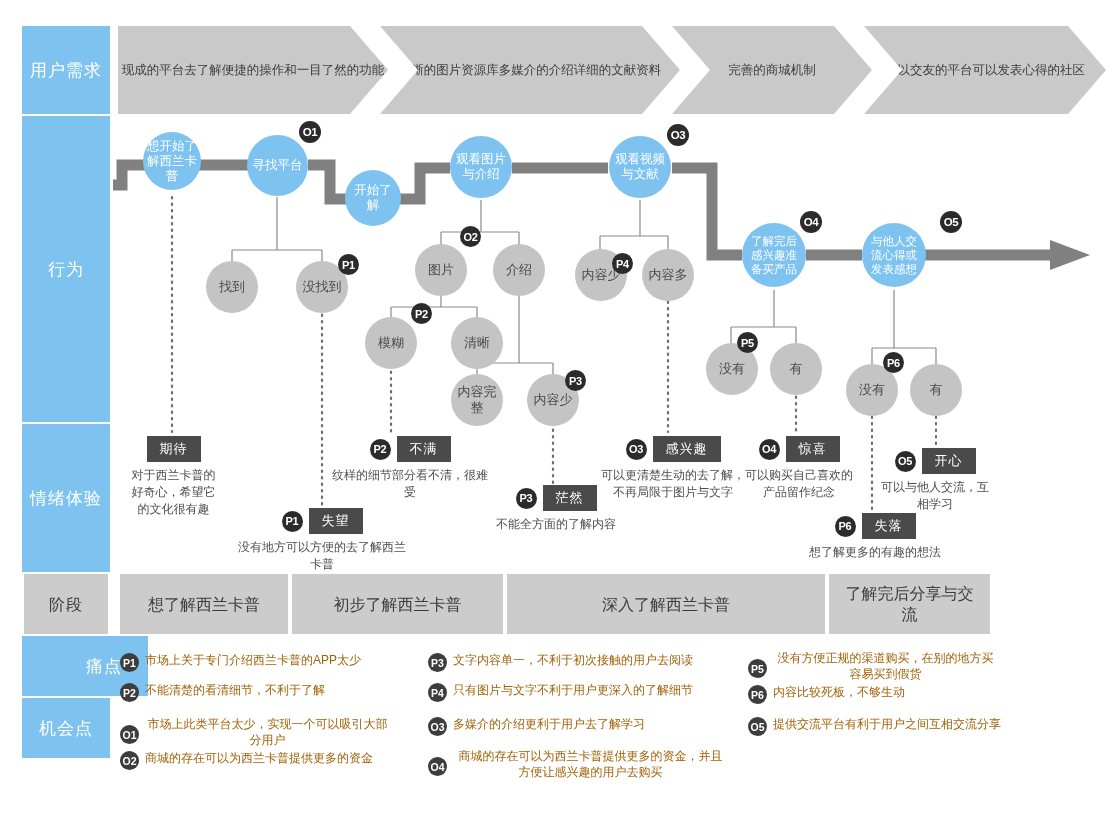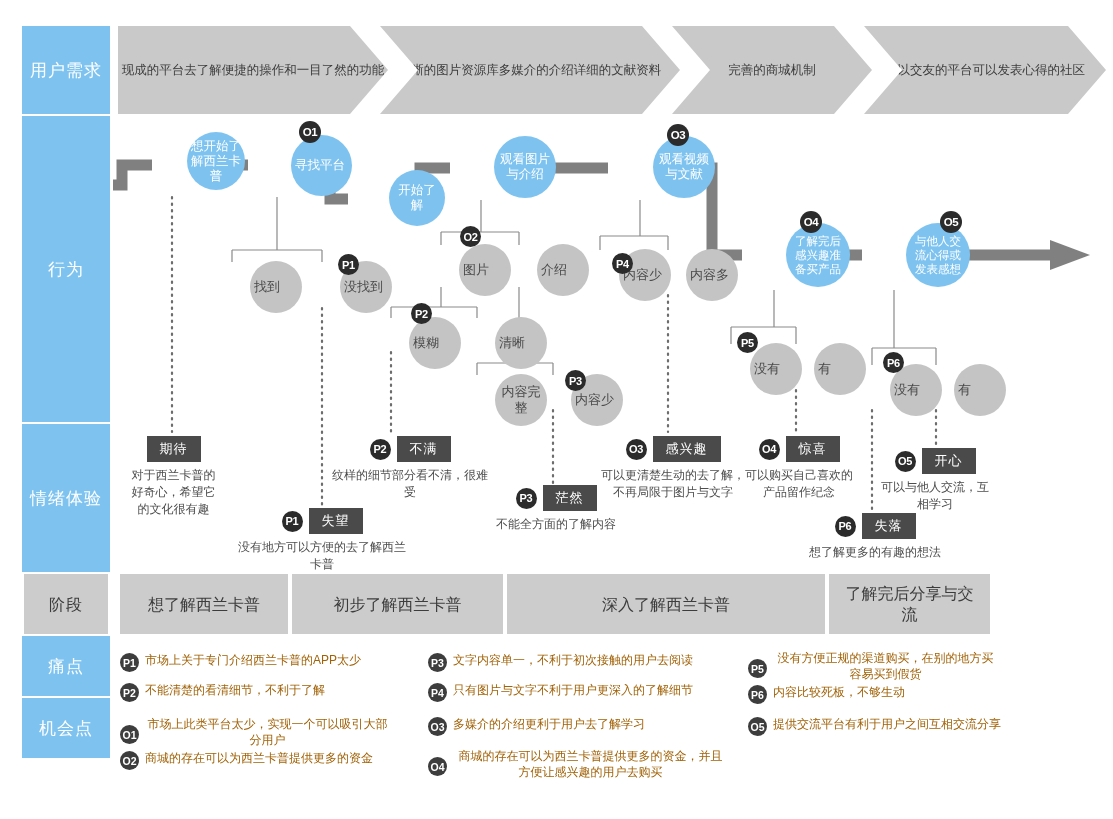--- a/index.html
+++ b/index.html
@@ -8,40 +8,40 @@
   .map{position:absolute;left:0;top:0;width:1113px;height:819px;}
 
   
   .rowlabel{position:absolute;left:22px;width:88px;background:#7ec3f0;
             color:#ffffff;display:flex;align-items:center;justify-content:center;
             font-size:17px;letter-spacing:1px;}
   .rowlabel.needs {top:26px;height:88px;}
   .rowlabel.behav {top:116px;height:306px;}
   .rowlabel.emo   {top:424px;height:148px;}
   .rowlabel.stage {top:574px;height:60px;}
-  .rowlabel.pain  {top:636px;height:60px;}
+  .rowlabel.pain  {top:636px;height:60px;padding-left:38px;}
   .rowlabel.opp   {top:698px;height:60px;}
 
   
   .chevrons{position:absolute;left:118px;top:26px;height:88px;width:988px;}
   .chev{position:absolute;top:0;height:88px;background:#c9c9c9;
         display:flex;flex-direction:row;align-items:center;justify-content:center;
         color:#3c3c3c;font-size:12.5px;line-height:25px;text-align:center;}
   .chev span{display:block;}
   .c1{left:0;width:270px;clip-path:polygon(0 0,232px 0,270px 50%,232px 100%,0 100%);}
   .c2{left:262px;width:300px;clip-path:polygon(0 0,262px 0,300px 50%,262px 100%,0 100%,38px 50%);}
   .c3{left:554px;width:200px;clip-path:polygon(0 0,162px 0,200px 50%,162px 100%,0 100%,38px 50%);}
   .c4{left:746px;width:242px;clip-path:polygon(0 0,204px 0,242px 50%,204px 100%,0 100%,38px 50%);}
 
   
   .layer{position:absolute;left:0;top:0;width:1113px;height:819px;pointer-events:none;}
   svg.layer{overflow:visible;}
 
   .node{position:absolute;border-radius:50%;display:flex;align-items:center;
-        text-align:center;box-sizing:border-box;margin-left:44px;}
+        justify-content:center;text-align:center;box-sizing:border-box;}
   .node.blue{background:#7ec3f0;color:#ffffff;}
   .node.gray{background:#c4c4c4;color:#4a4a4a;}
   .node .t{display:block;line-height:15px;font-size:12.5px;padding:0 4px;}
   .node.gray .t{line-height:16px;font-size:13px;}
 
   
   .badge{position:absolute;width:22px;height:22px;border-radius:50%;
          background:#2b2b2b;color:#ffffff;font-size:11.5px;font-weight:bold;
          display:flex;align-items:center;justify-content:center;letter-spacing:-.3px;}
   .badge.sm{width:21px;height:21px;font-size:11px;}

